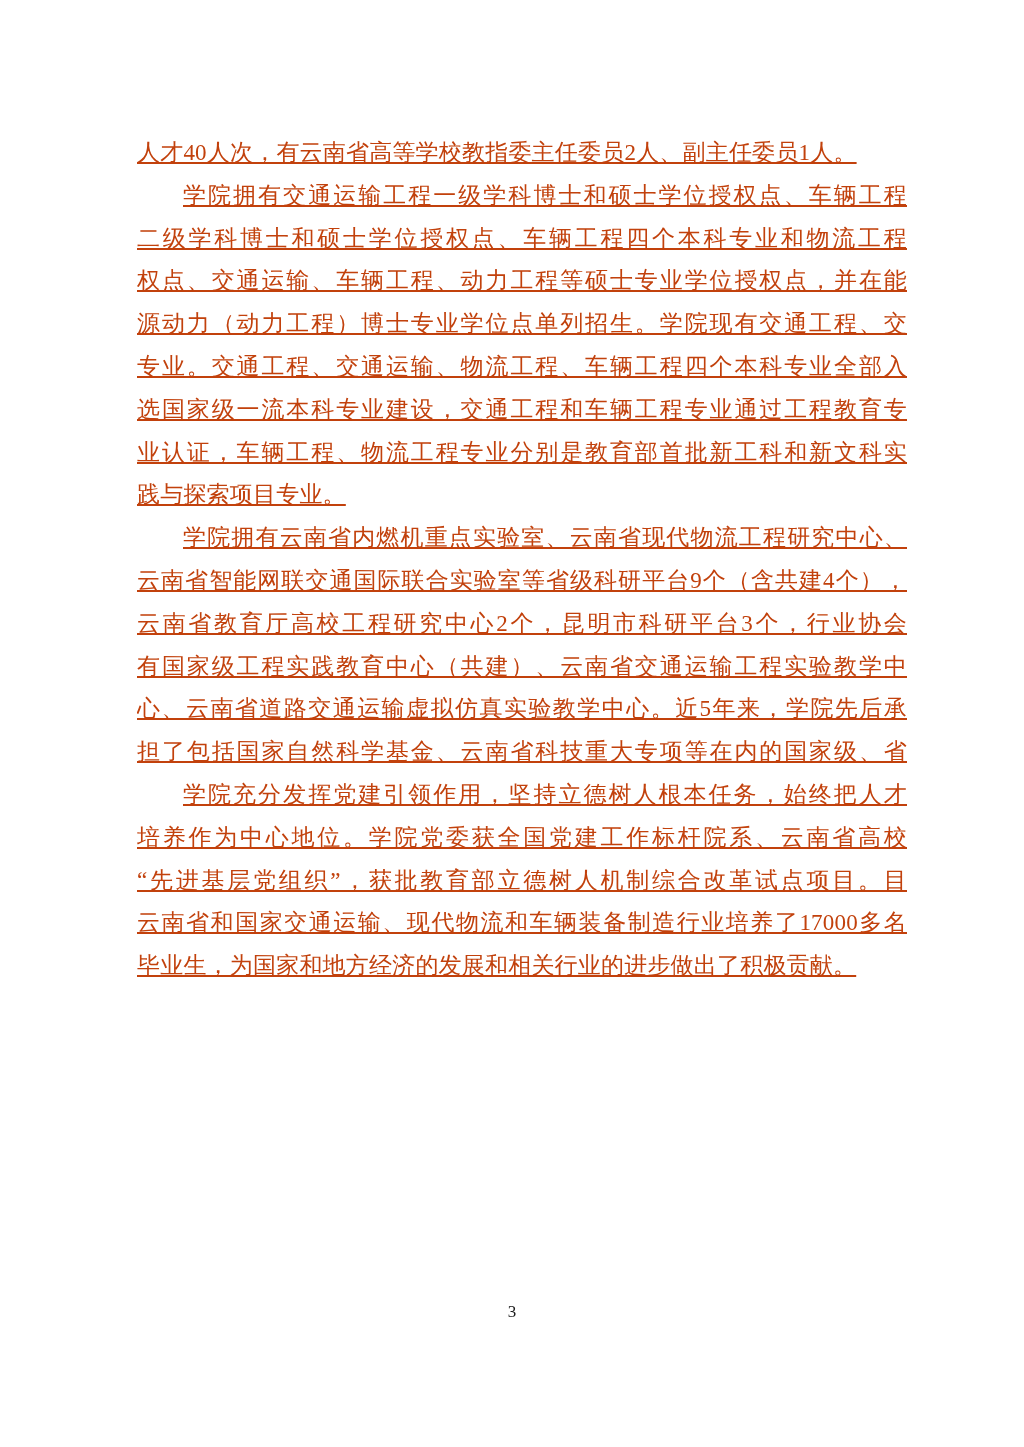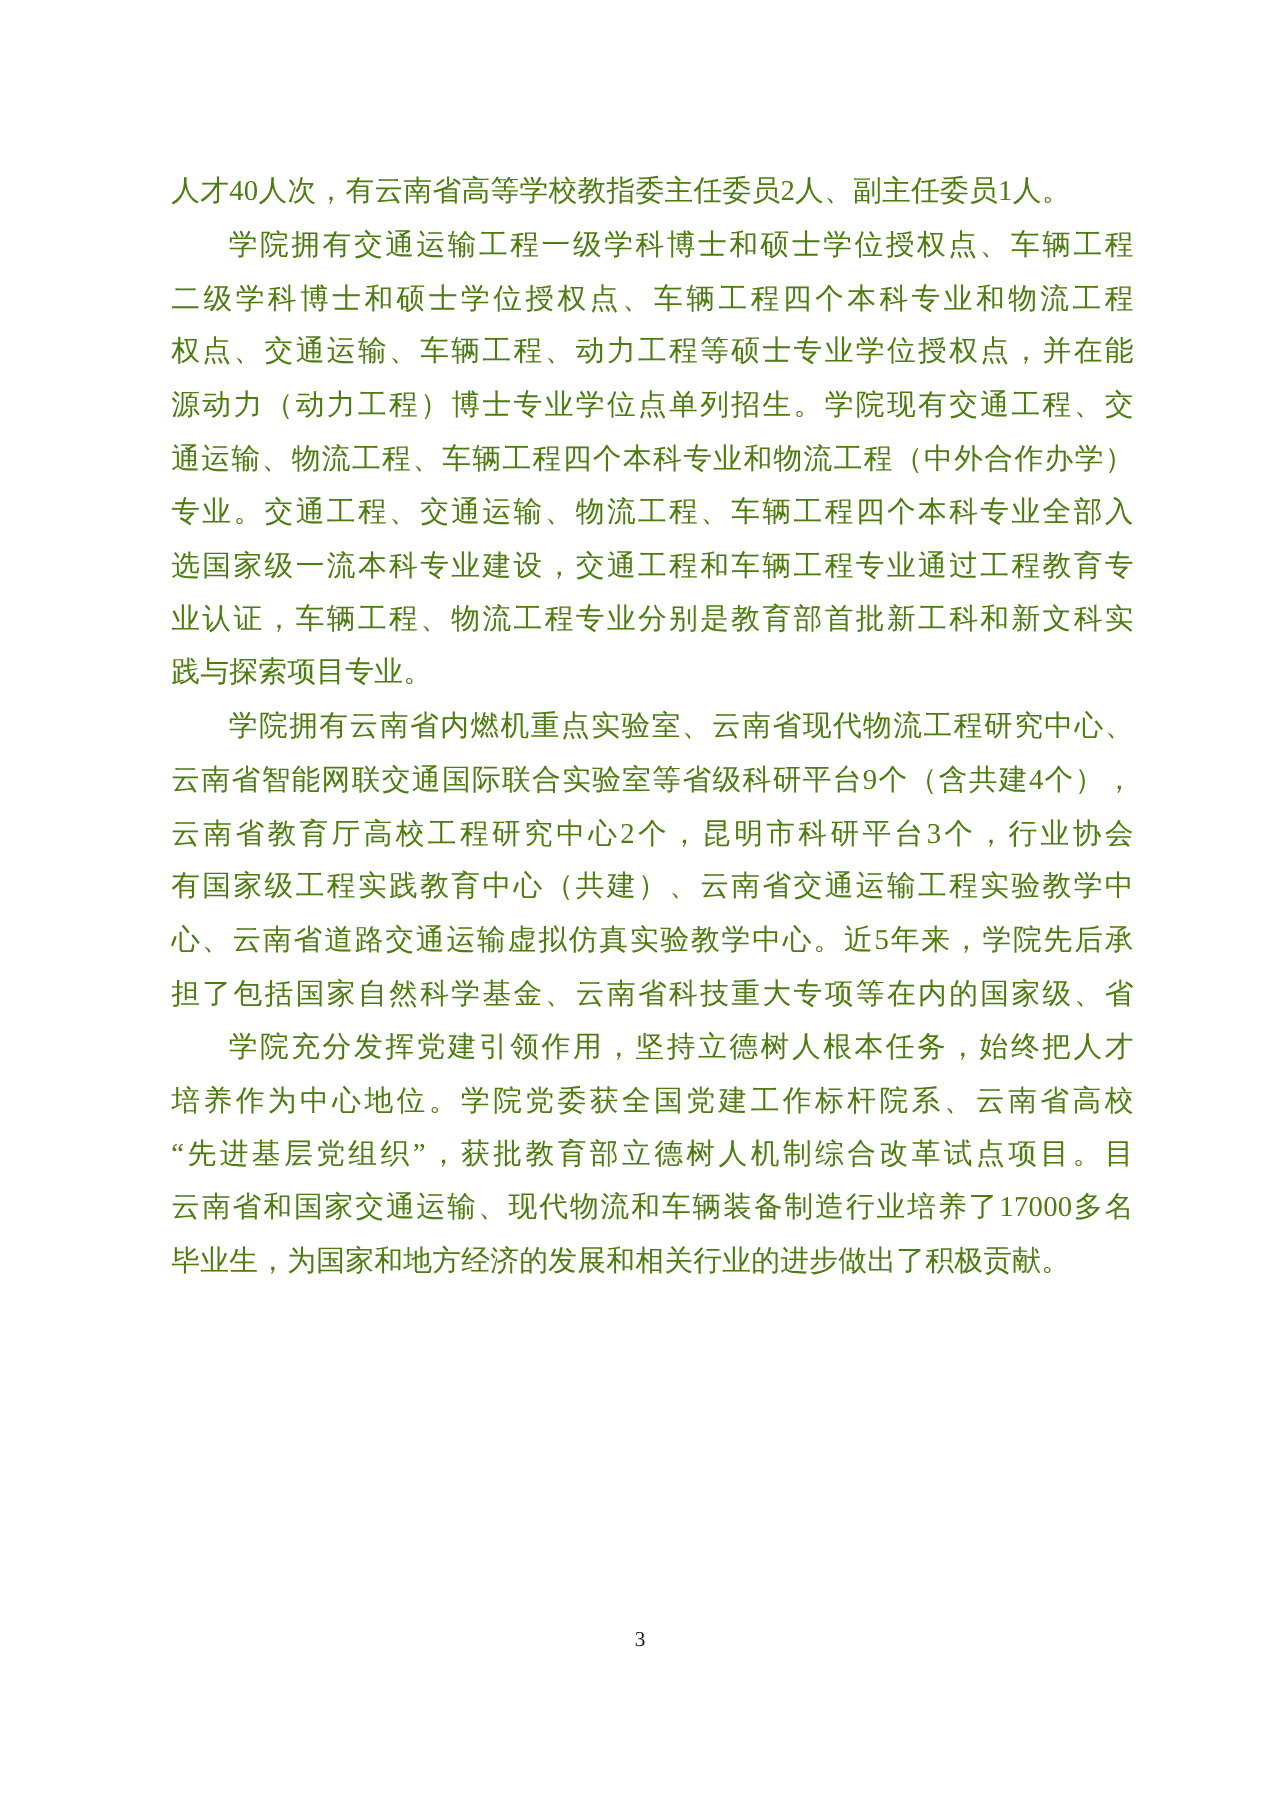--- a/index.html
+++ b/index.html
@@ -15,22 +15,23 @@
     overflow: hidden;
     font-family: "Liberation Serif", "DejaVu Serif", serif;
   }
   .text-block {
     position: absolute;
     left: 137px;
     top: 132px;
     width: 770px;
     font-size: 23px;
     line-height: 42.8px;
-    color: #4d7c0f;
+    color: #c2410c;
     letter-spacing: 0.2px;
+    text-decoration: underline;
   }
   .text-line {
     height: 42.8px;
     overflow: hidden;
     white-space: normal;
   }
   .text-line.fill {
     text-align: justify;
     text-align-last: justify;
   }
@@ -51,21 +52,20 @@
 </head>
 <body>
 
 <div class="page">
   <div class="text-block" id="text-block">
       <div class="text-line">人才40人次，有云南省高等学校教指委主任委员2人、副主任委员1人。</div>
       <div class="text-line fill indent">学院拥有交通运输工程一级学科博士和硕士学位授权点、车辆工程</div>
       <div class="text-line fill">二级学科博士和硕士学位授权点、车辆工程四个本科专业和物流工程</div>
       <div class="text-line fill">权点、交通运输、车辆工程、动力工程等硕士专业学位授权点，并在能</div>
       <div class="text-line fill">源动力（动力工程）博士专业学位点单列招生。学院现有交通工程、交</div>
-      <div class="text-line fill">通运输、物流工程、车辆工程四个本科专业和物流工程（中外合作办学）</div>
       <div class="text-line fill">专业。交通工程、交通运输、物流工程、车辆工程四个本科专业全部入</div>
       <div class="text-line fill">选国家级一流本科专业建设，交通工程和车辆工程专业通过工程教育专</div>
       <div class="text-line fill">业认证，车辆工程、物流工程专业分别是教育部首批新工科和新文科实</div>
       <div class="text-line">践与探索项目专业。</div>
       <div class="text-line fill indent">学院拥有云南省内燃机重点实验室、云南省现代物流工程研究中心、</div>
       <div class="text-line fill">云南省智能网联交通国际联合实验室等省级科研平台9个（含共建4个），</div>
       <div class="text-line fill">云南省教育厅高校工程研究中心2个，昆明市科研平台3个，行业协会</div>
       <div class="text-line fill">有国家级工程实践教育中心（共建）、云南省交通运输工程实验教学中</div>
       <div class="text-line fill">心、云南省道路交通运输虚拟仿真实验教学中心。近5年来，学院先后承</div>
       <div class="text-line fill">担了包括国家自然科学基金、云南省科技重大专项等在内的国家级、省</div>

